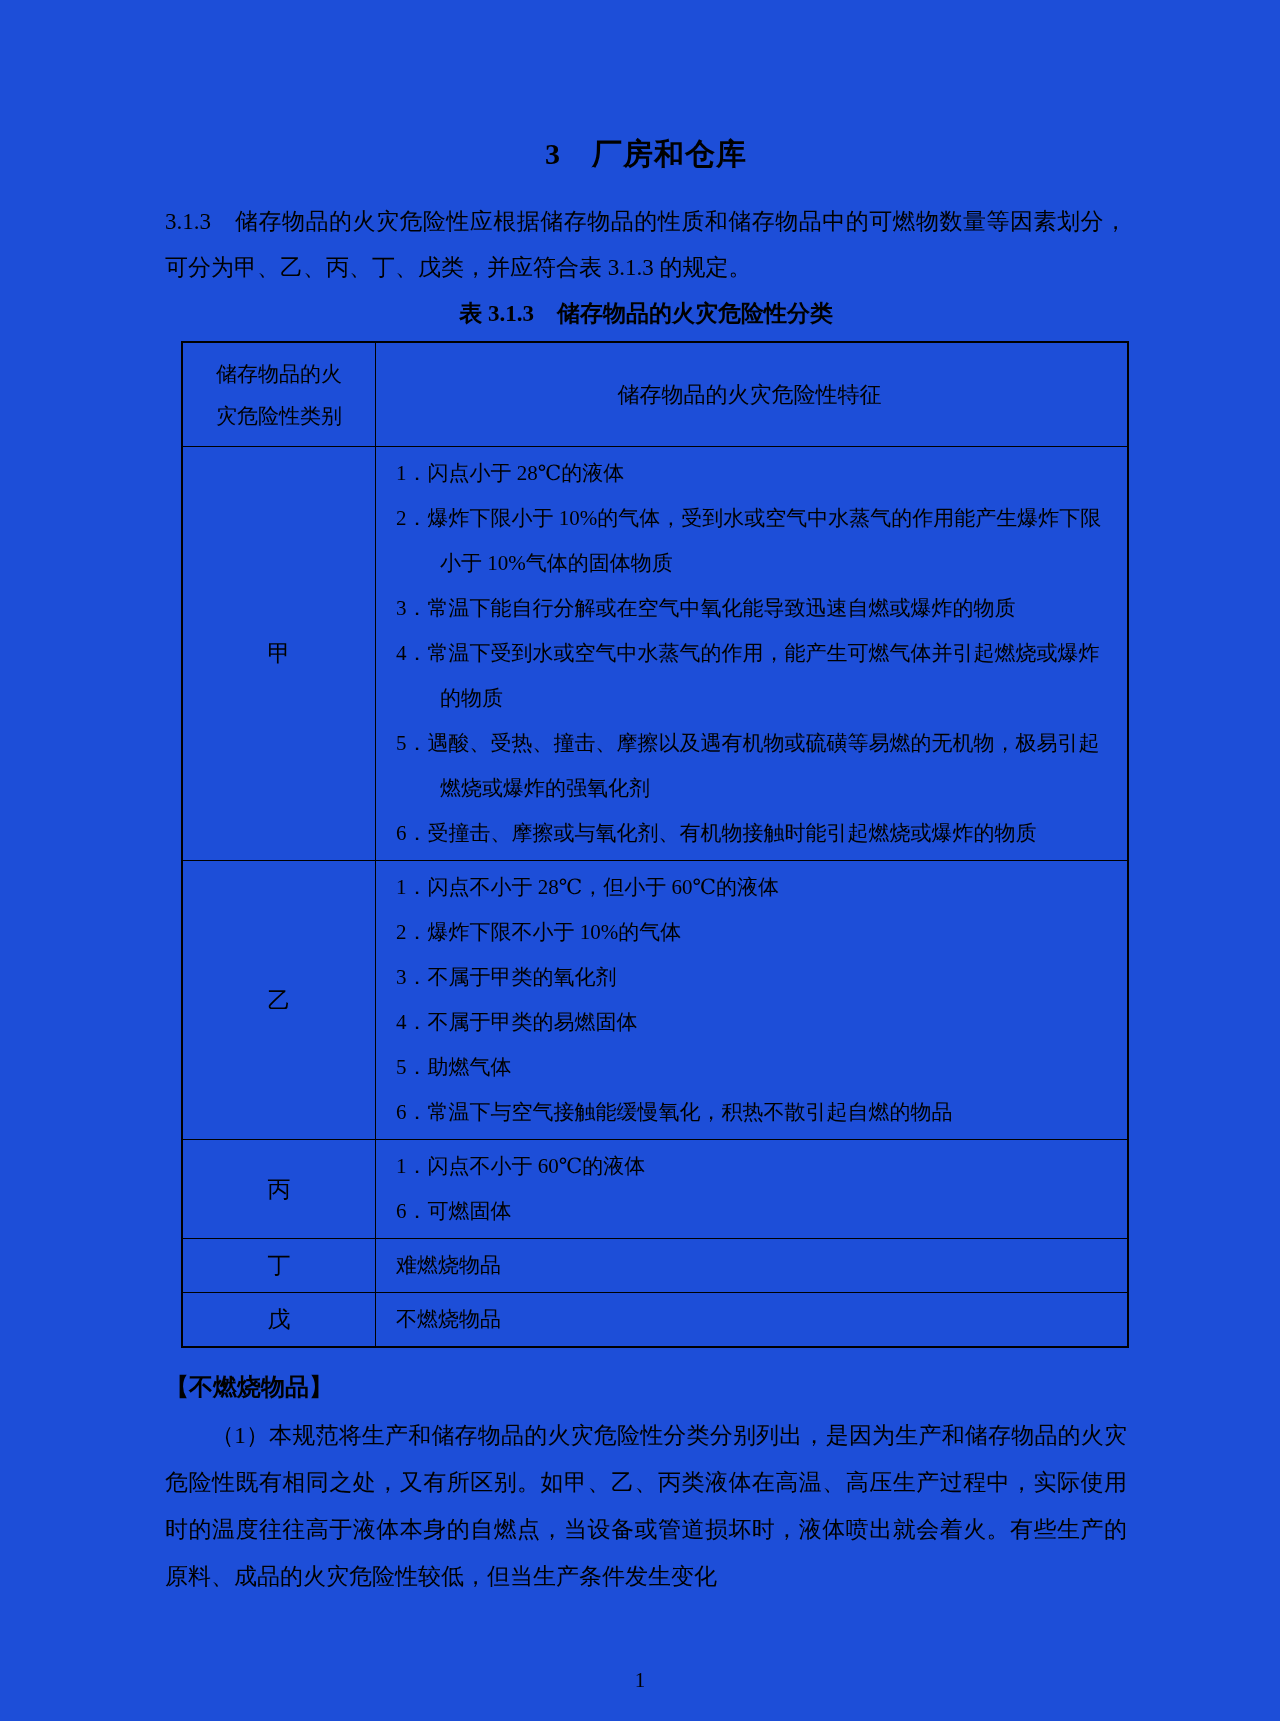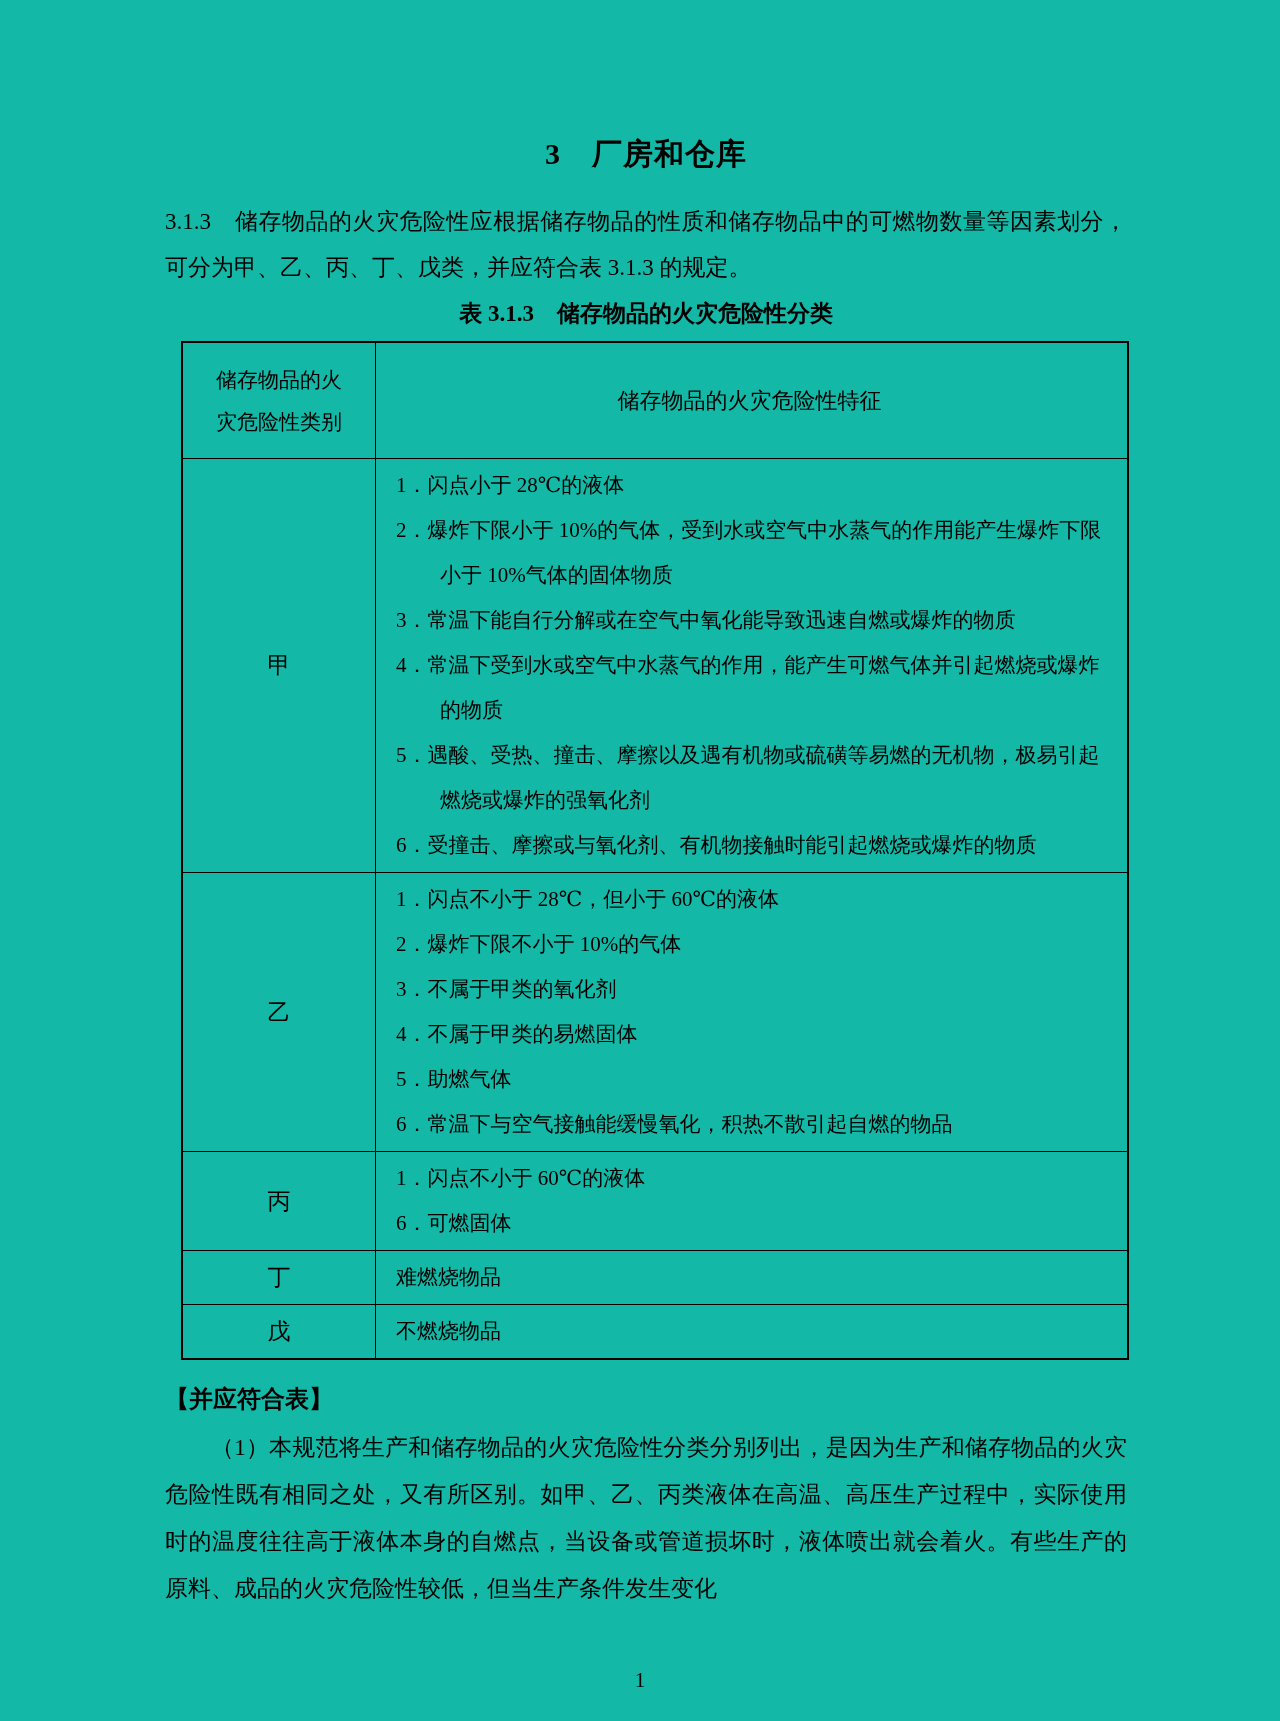--- a/index.html
+++ b/index.html
@@ -4,21 +4,21 @@
 <style>
   html, body { margin: 0; padding: 0; background: #ffffff; }
   body {
     width: 1280px; height: 1721px;
     font-family: "Liberation Serif", "DejaVu Serif", serif;
     color: #000;
   }
   .page {
     position: relative;
     width: 1280px; height: 1721px;
-    background: #14b8a6;
+    background: #1d4ed8;
     overflow: hidden;
   }
   .content {
     position: absolute;
     left: 165px; top: 0;
     width: 962px;
   }
   .doc-title {
     margin: 135px 0 0 0;
     font-size: 30px;
@@ -46,21 +46,21 @@
     border-collapse: collapse;
     table-layout: fixed;
   }
   table.hazard, table.hazard td { border: 1px solid #000; }
   table.hazard { border: 2px solid #000; }
   td.cat {
     width: 180px;
     text-align: center;
     vertical-align: middle;
     font-size: 23px;
-    padding: 10px 6px;
+    padding: 4px 6px;
   }
   td.chars {
     vertical-align: middle;
     font-size: 21px;
     line-height: 45px;
     padding: 4px 24px 4px 20px;
     text-align: left;
   }
   tr.header-row td { height: 95px; }
   .hdr-cat {
@@ -162,20 +162,20 @@
 
         <tr>
           <td class="cat">戊</td>
           <td class="chars">
             <div class="item">不燃烧物品</div>
           </td>
         </tr>
       </tbody>
     </table>
 
-    <div class="commentary-header">【并应符合表】</div>
+    <div class="commentary-header">【不燃烧物品】</div>
 
     <p class="commentary-para">（1）本规范将生产和储存物品的火灾危险性分类分别列出，是因为生产和储存物品的火灾危险性既有相同之处，又有所区别。如甲、乙、丙类液体在高温、高压生产过程中，实际使用时的温度往往高于液体本身的自燃点，当设备或管道损坏时，液体喷出就会着火。有些生产的原料、成品的火灾危险性较低，但当生产条件发生变化</p>
 
   </div>
 
   <div class="page-number">1</div>
 </div>
 
 </body></html>

